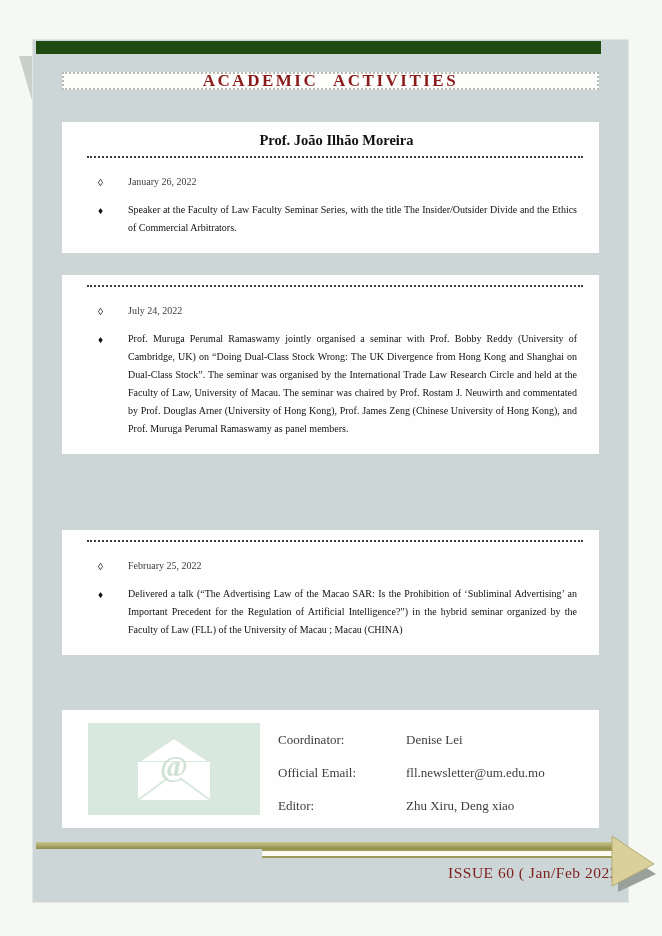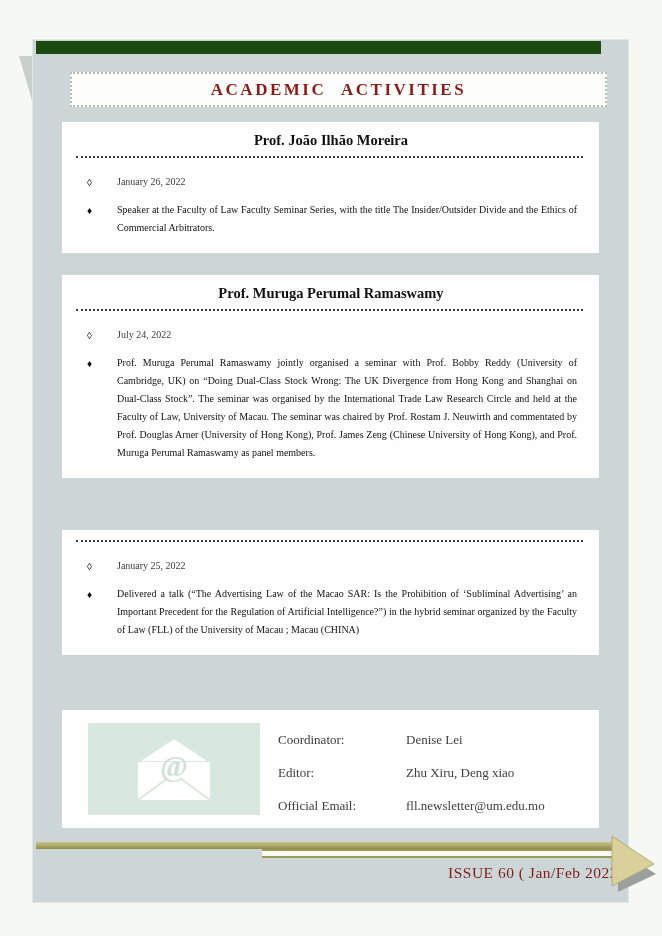--- a/index.html
+++ b/index.html
@@ -22,34 +22,34 @@
     background:#1c4a10;
   }
   .fold {
     position:absolute; left:19px; top:56px;
     width:0; height:0;
     border-top:48px solid #c9cfc9;
     border-left:14px solid transparent;
   }
   .title-box {
     position:absolute; left:29px; top:32px;
-    width:537px; height:35px;
+    width:537px; height:18px;
     background:#fdfdfc;
     border:2px dotted #b7bcb7;
-    display:flex; align-items:center; justify-content:center;margin-left:8px;
+    display:flex; align-items:center; justify-content:center;
   }
   .title-box h1 {
     font-size:17px; font-weight:bold; color:#8b1a1a;
     letter-spacing:2.5px; word-spacing:9px;
   }
   .card {
     position:absolute; left:29px;
     width:537px;
     background:#fefefe;
-    padding:10px 0 16px 1px;
+    padding:10px 0 16px 12px;
   }
   .card h2 {
     font-size:14.5px; font-weight:bold; color:#111;
     text-align:center; margin-bottom:7px;
   }
   .dotted-sep {
     margin:0 16px 0 13px;
     border-bottom:2px dotted #3c3c3c;
     height:1px;
   }
@@ -127,37 +127,36 @@
       <span class="bullet">◊</span>
       <span class="date">January 26,  2022</span>
     </div>
     <div class="row body-row">
       <span class="bullet">♦</span>
       <p class="body">Speaker at the Faculty of Law Faculty Seminar Series, with the title The Insider/Outsider Divide and the Ethics of Commercial Arbitrators.</p>
     </div>
   </section>
 
   <section class="card card-2">
-    <h2>Prof. Muruga Perumal Ramaswamy</h2>
     <div class="dotted-sep"></div>
     <div class="row date-row">
       <span class="bullet">◊</span>
       <span class="date">July 24, 2022</span>
     </div>
     <div class="row body-row">
       <span class="bullet">♦</span>
       <p class="body">Prof. Muruga Perumal Ramaswamy jointly organised a seminar with Prof. Bobby Reddy (University of Cambridge, UK) on “Doing Dual-Class Stock Wrong: The UK Divergence from Hong Kong and Shanghai on Dual-Class Stock”. The seminar was organised by the International Trade Law Research Circle and held at the Faculty of Law, University of Macau. The seminar was chaired by Prof. Rostam J. Neuwirth and commentated by Prof. Douglas Arner (University of Hong Kong), Prof. James Zeng (Chinese University of Hong Kong), and Prof. Muruga Perumal Ramaswamy as panel members.</p>
     </div>
   </section>
 
   <section class="card card-3">
     <div class="dotted-sep"></div>
     <div class="row date-row">
       <span class="bullet">◊</span>
-      <span class="date">January 25, 2022</span>
+      <span class="date">February 25, 2022</span>
     </div>
     <div class="row body-row">
       <span class="bullet">♦</span>
       <p class="body">Delivered a talk (“The Advertising Law of the Macao SAR:  Is the Prohibition of ‘Subliminal Advertising’ an Important Precedent for the Regulation of Artificial Intelligence?”) in the hybrid seminar organized by the Faculty of Law (FLL) of the University of Macau ; Macau (CHINA)</p>
     </div>
   </section>
 
   <section class="card contact-card">
     <div class="envelope-box">
       <svg width="104" height="70" viewBox="0 0 104 70">
@@ -166,26 +165,26 @@
         <path d="M16 66 L46 44 M88 66 L58 44" stroke="#d9e8de" stroke-width="2" fill="none"></path>
         <text x="52" y="42" text-anchor="middle" font-size="30" font-weight="bold" fill="#cfe2d5" font-family="Liberation Serif, serif">@</text>
       </svg>
     </div>
     <div class="contact-rows">
       <div class="contact-row">
         <span class="contact-label">Coordinator:</span>
         <span class="contact-value">Denise Lei</span>
       </div>
       <div class="contact-row">
+        <span class="contact-label">Official Email:</span>
+        <span class="contact-value">fll.newsletter@um.edu.mo</span>
+      </div>
+      <div class="contact-row">
         <span class="contact-label">Editor:</span>
         <span class="contact-value">Zhu Xiru, Deng xiao</span>
-      </div>
-      <div class="contact-row">
-        <span class="contact-label">Official Email:</span>
-        <span class="contact-value">fll.newsletter@um.edu.mo</span>
       </div>
     </div>
   </section>
 
   <div class="deco-line1"></div>
   <div class="deco-line2"></div>
 
   <div class="footer-text">ISSUE 60 ( Jan/Feb 2022 )</div>
 
 </div>

